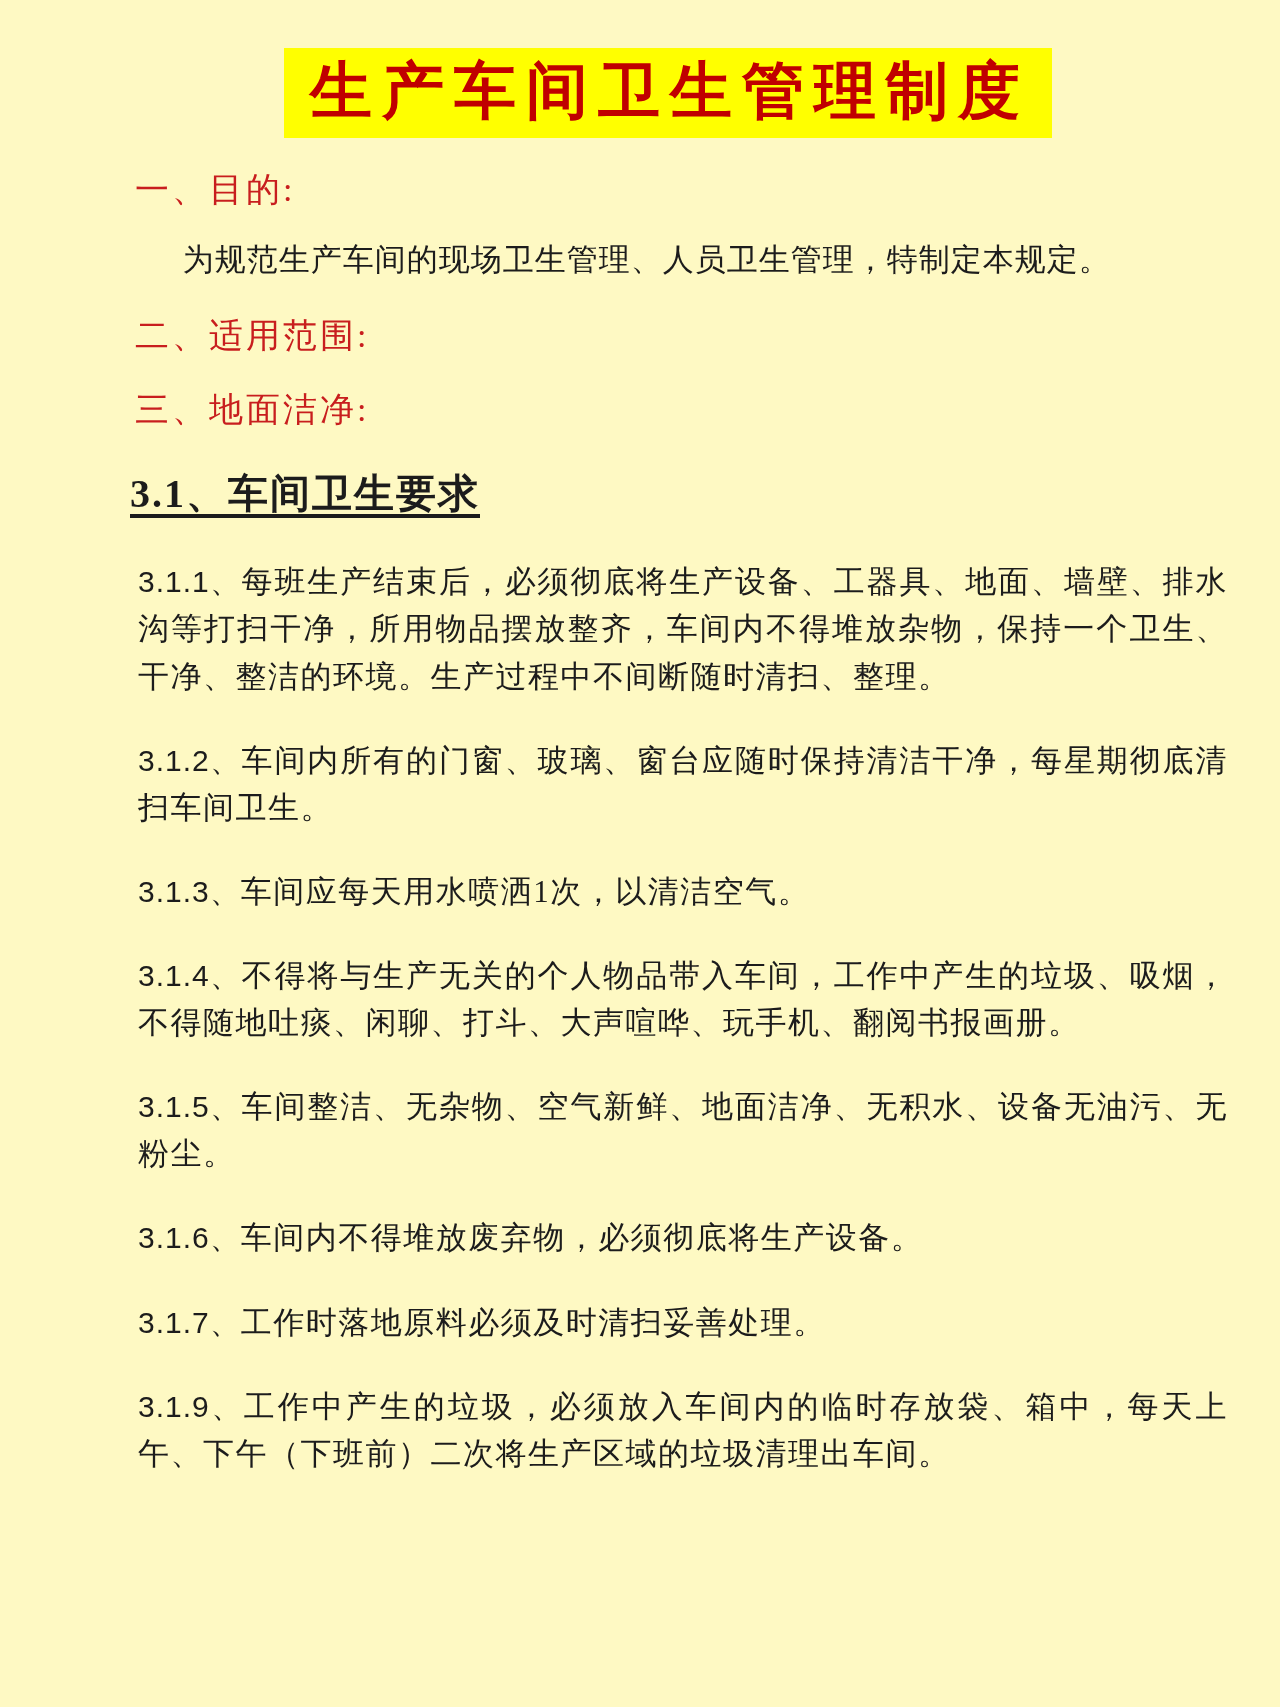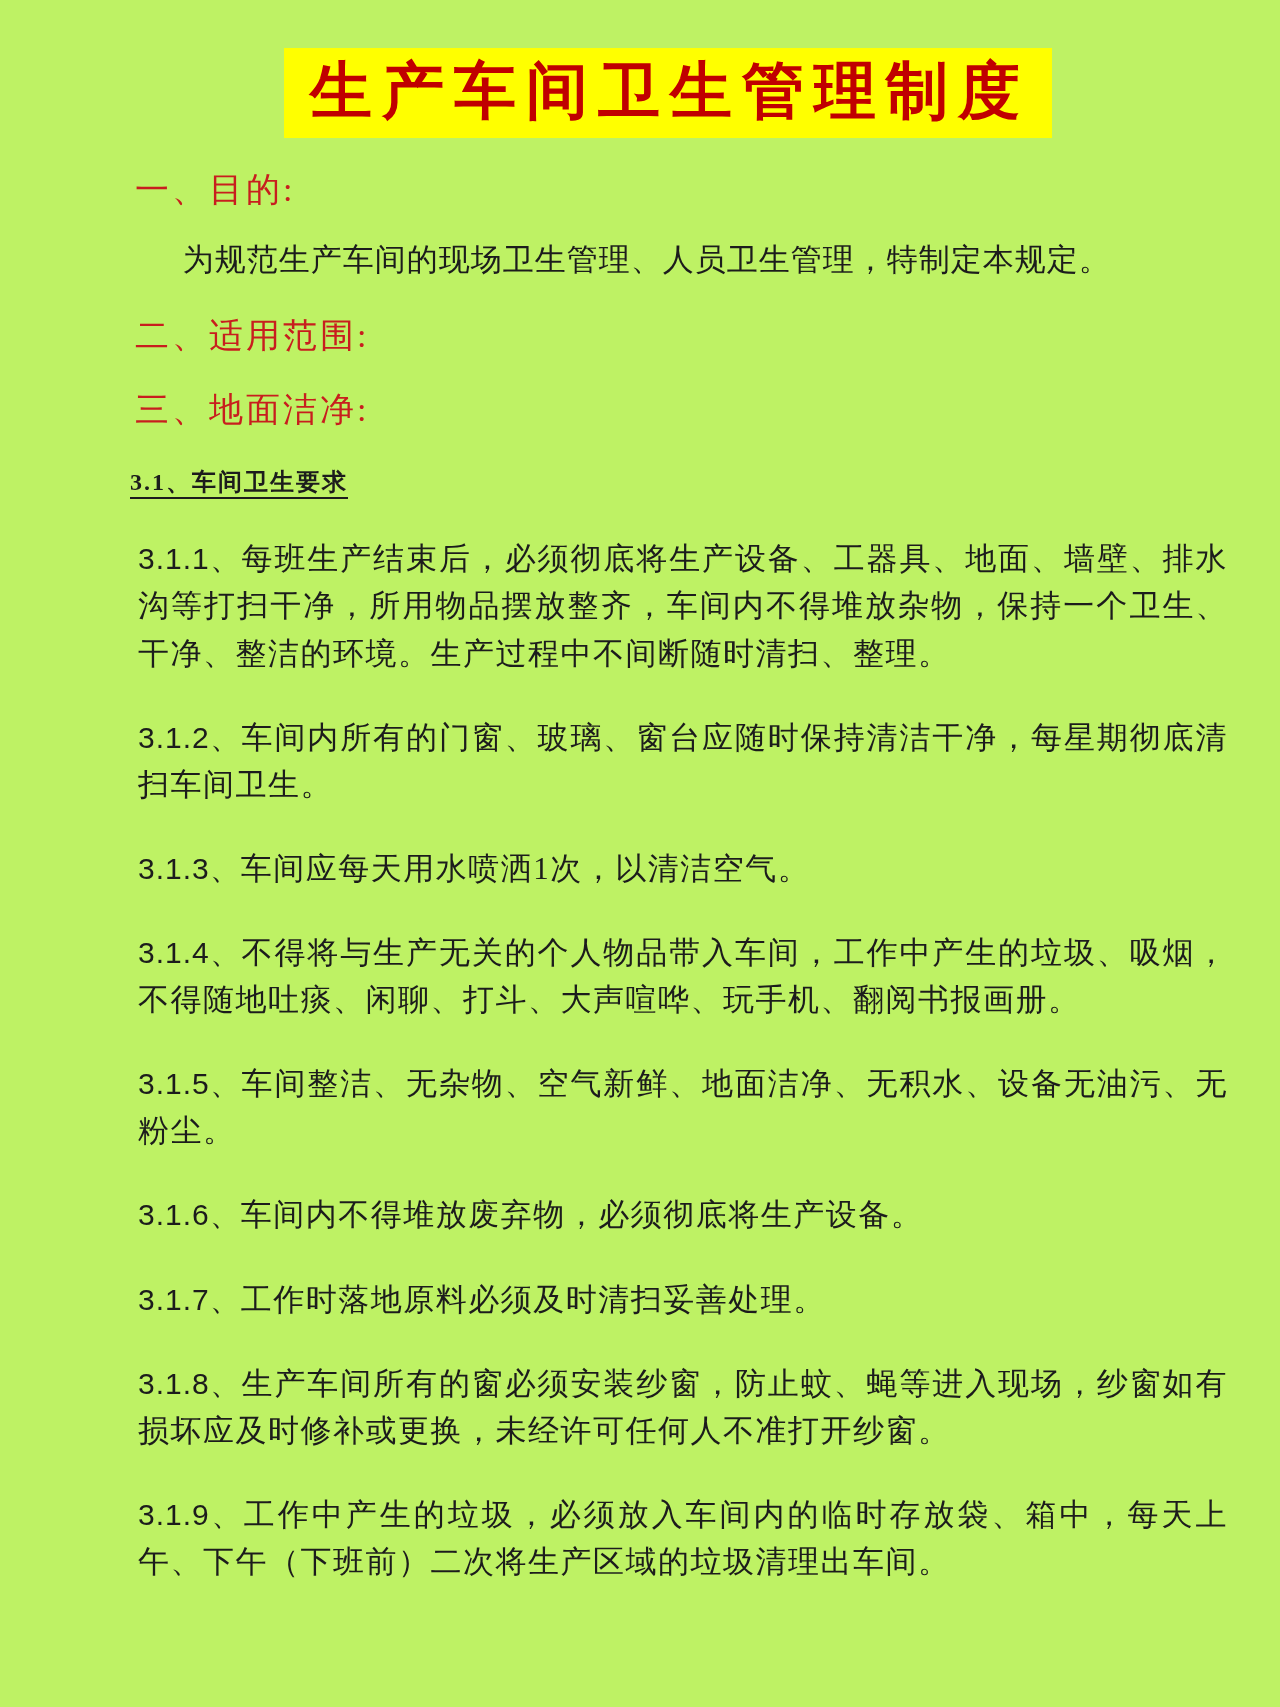--- a/index.html
+++ b/index.html
@@ -5,21 +5,21 @@
   html, body {
     margin: 0;
     padding: 0;
     background: #e8e8e8;
   }
   .page {
     position: relative;
     width: 1280px;
     height: 1707px;
     margin: 0 auto;
-    background: #bef264;
+    background: #fef9c3;
     overflow: hidden;
     font-family: "Liberation Serif", "DejaVu Serif", serif;
     color: #1c1c1c;
     box-sizing: border-box;
     padding: 38px 44px 30px 130px;
   }
   .title-wrap {
     text-align: center;
     margin: 10px 30px 26px 0;
   }
@@ -45,21 +45,21 @@
   .body-para {
     font-size: 31px;
     line-height: 1.55;
     margin: 24px 0;
     text-align: justify;
     letter-spacing: 1px;
   }
   .indent-purpose { text-indent: 1.7em; }
   .indent-scope   { text-indent: 0.9em; }
   .sub-heading {
-    font-size: 24px;
+    font-size: 40px;
     font-weight: bold;
     letter-spacing: 2px;
     margin: 34px 0 30px 0;
   }
   .sub-heading .u { text-decoration: underline; text-underline-offset: 7px; }
   .rule {
     font-size: 31px;
     line-height: 1.52;
     margin: 37px 8px;
     text-align: justify;
@@ -100,19 +100,18 @@
   <p class="rule"><span class="num">3.1.3、</span><span>车间应每天用水喷洒1次，以清洁空气。</span></p>
 
   <p class="rule"><span class="num">3.1.4、</span><span>不得将与生产无关的个人物品带入车间，工作中产生的垃圾、吸烟，不得随地吐痰、闲聊、打斗、大声喧哗、玩手机、翻阅书报画册。</span></p>
 
   <p class="rule"><span class="num">3.1.5、</span><span>车间整洁、无杂物、空气新鲜、地面洁净、无积水、设备无油污、无粉尘。</span></p>
 
   <p class="rule"><span class="num">3.1.6、</span><span>车间内不得堆放废弃物，必须彻底将生产设备。</span></p>
 
   <p class="rule"><span class="num">3.1.7、</span><span>工作时落地原料必须及时清扫妥善处理。</span></p>
 
-  <p class="rule"><span class="num">3.1.8、</span><span>生产车间所有的窗必须安装纱窗，防止蚊、蝇等进入现场，纱窗如有损坏应及时修补或更换，未经许可任何人不准打开纱窗。</span></p>
 
   <p class="rule"><span class="num">3.1.9、</span><span>工作中产生的垃圾，必须放入车间内的临时存放袋、箱中，每天上午、下午（下班前）二次将生产区域的垃圾清理出车间。</span></p>
 
   <p class="rule"></p>
 
 </div>
 
 </body></html>

